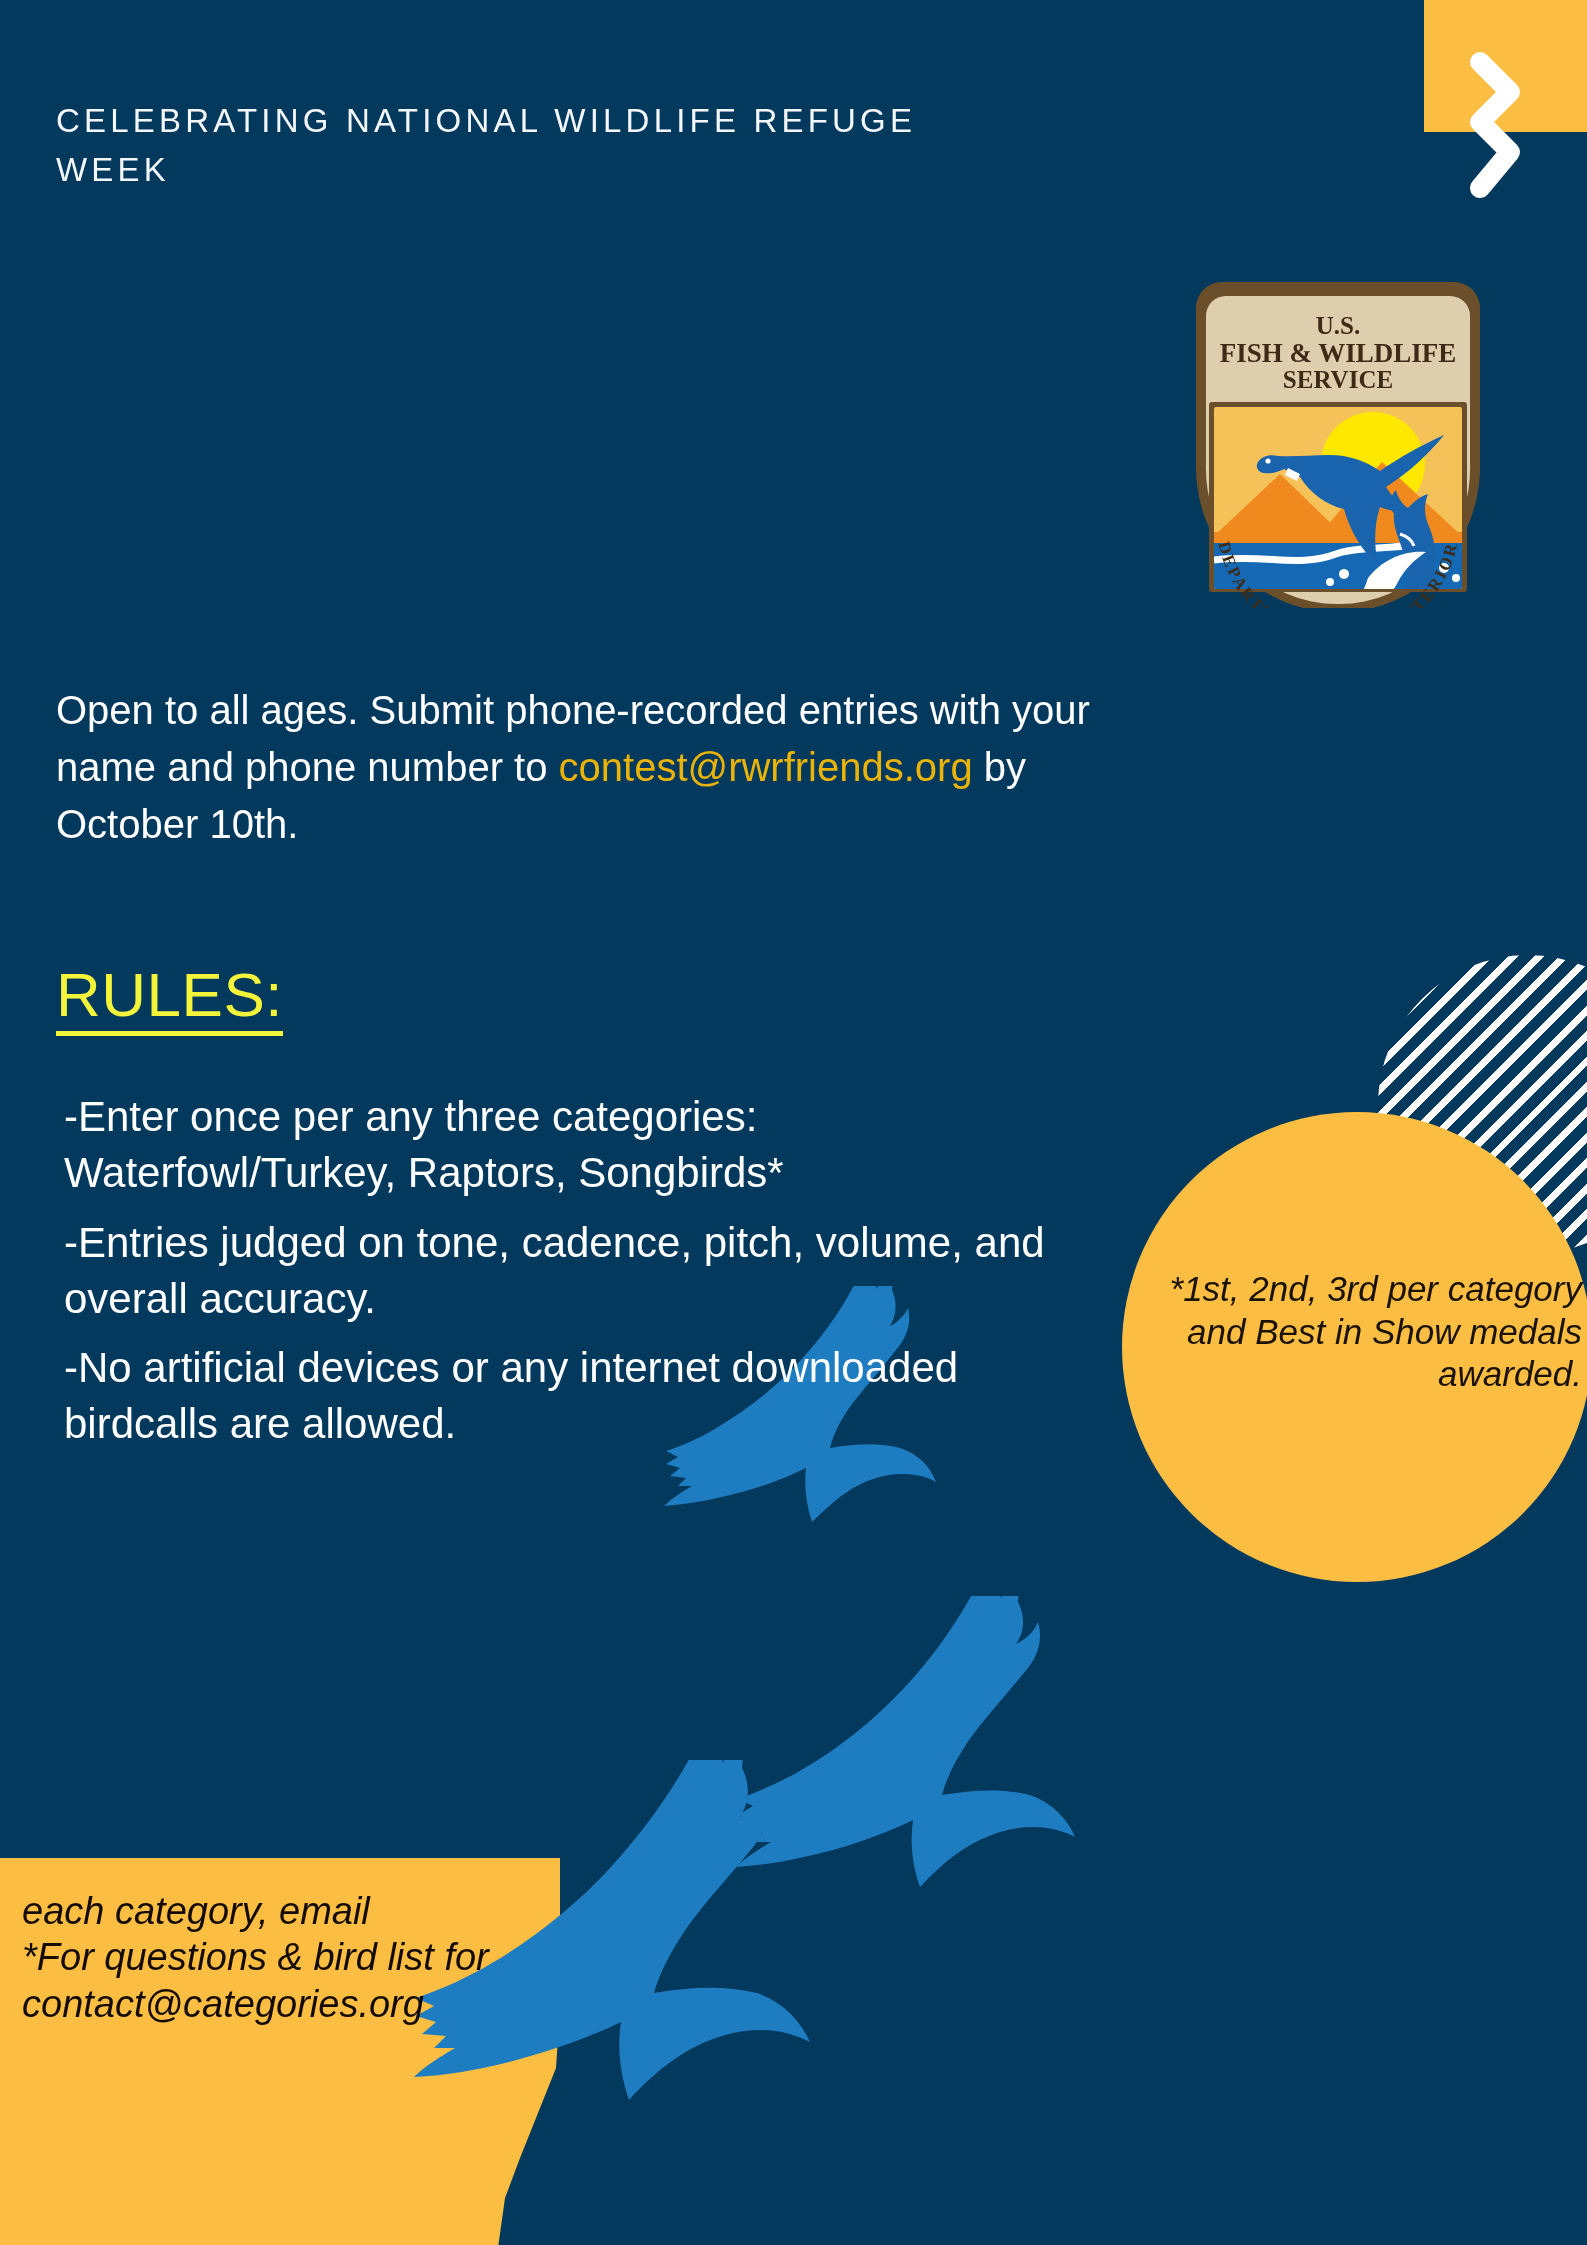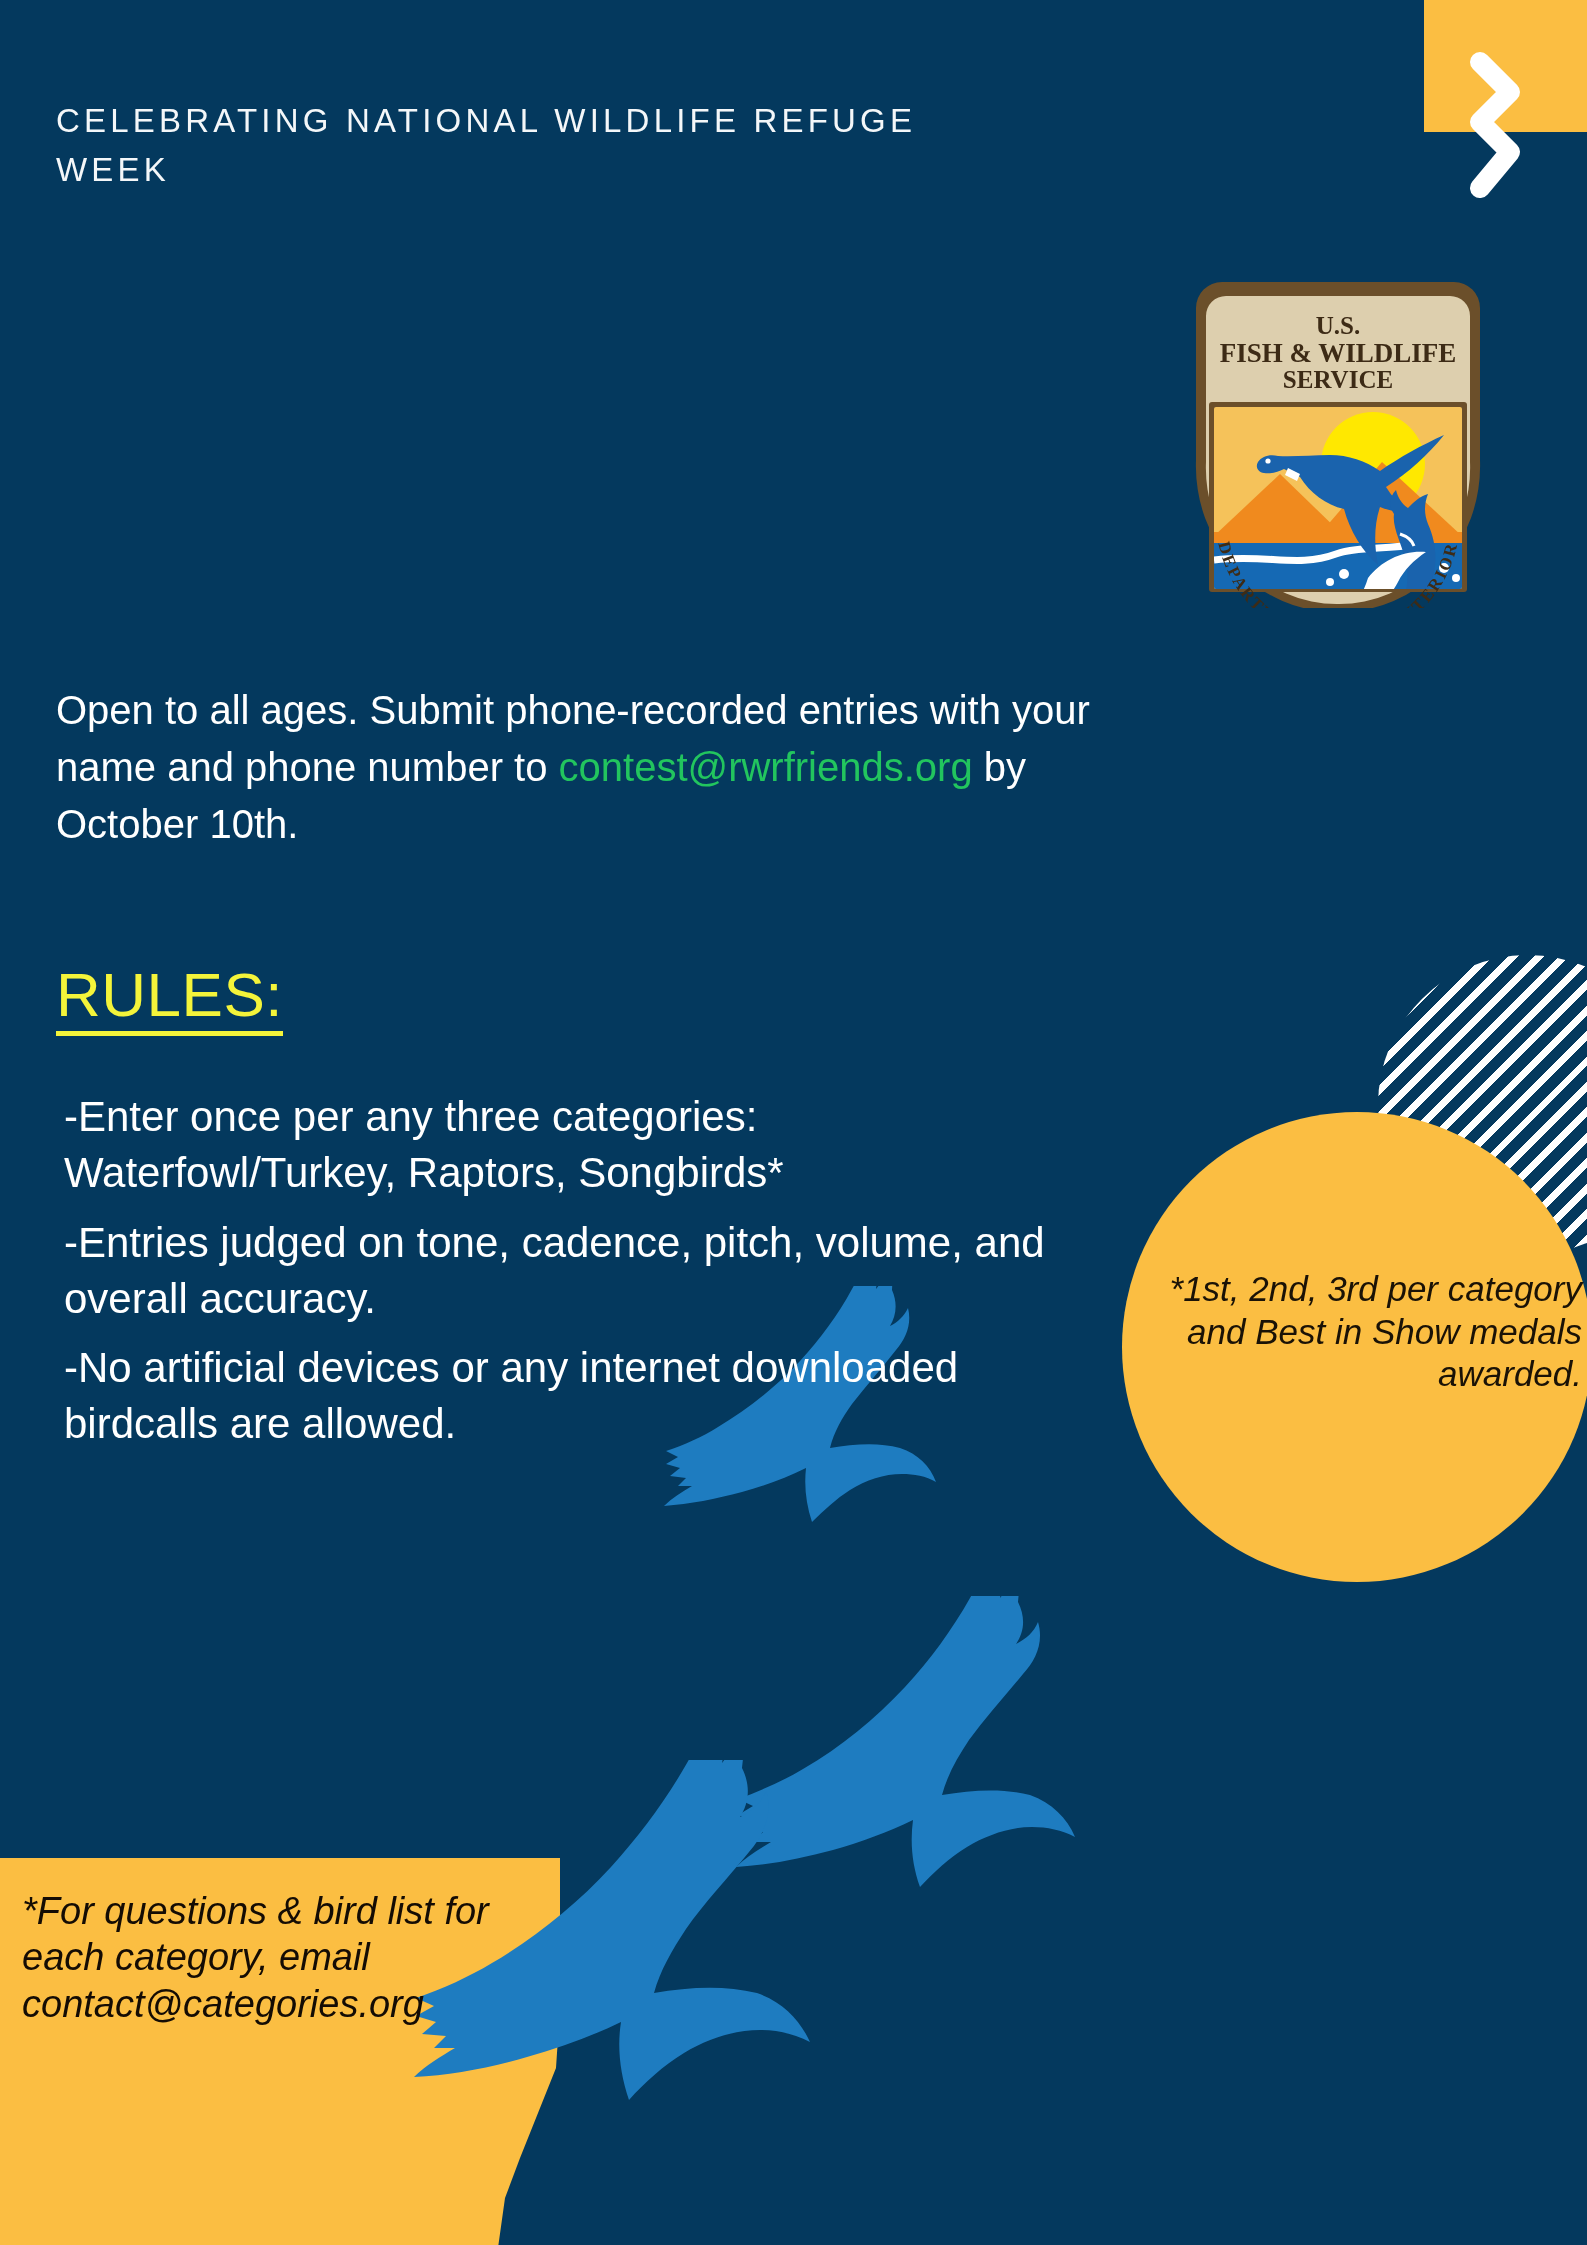--- a/index.html
+++ b/index.html
@@ -131,21 +131,21 @@
 
   .intro {
     position: absolute;
     left: 56px; top: 682px;
     width: 1090px;
     color: #FFFFFF;
     font-size: 40px;
     line-height: 1.43;
     font-weight: 400;
   }
-  .intro .email { color: #22c55e; }
+  .intro .email { color: #eab308; }
 
   .rules-heading {
     position: absolute;
     left: 56px; top: 962px;
     color: #F4F43A;
     font-size: 62px;
     font-weight: 400;
     letter-spacing: 0.5px;
     border-bottom: 5px solid #F4F43A;
     padding-bottom: 4px;
@@ -339,19 +339,19 @@
 
     <div class="rules-body">
       <p>-Enter once per any three categories: Waterfowl/Turkey, Raptors, Songbirds*</p>
       <p>-Entries judged on tone, cadence, pitch, volume, and overall accuracy.</p>
       <p>-No artificial devices or any internet downloaded birdcalls are allowed.</p>
     </div>
 
     <div class="medal-note">*1st, 2nd, 3rd per category and Best in Show medals awarded.</div>
 
     <div class="footer-note">
+      <p>each category, email</p>
       <p>*For questions &amp; bird list for</p>
-      <p>each category, email</p>
       <p>contact@categories.org</p>
     </div>
 
   </div>
 </div>
 
 </body></html>

